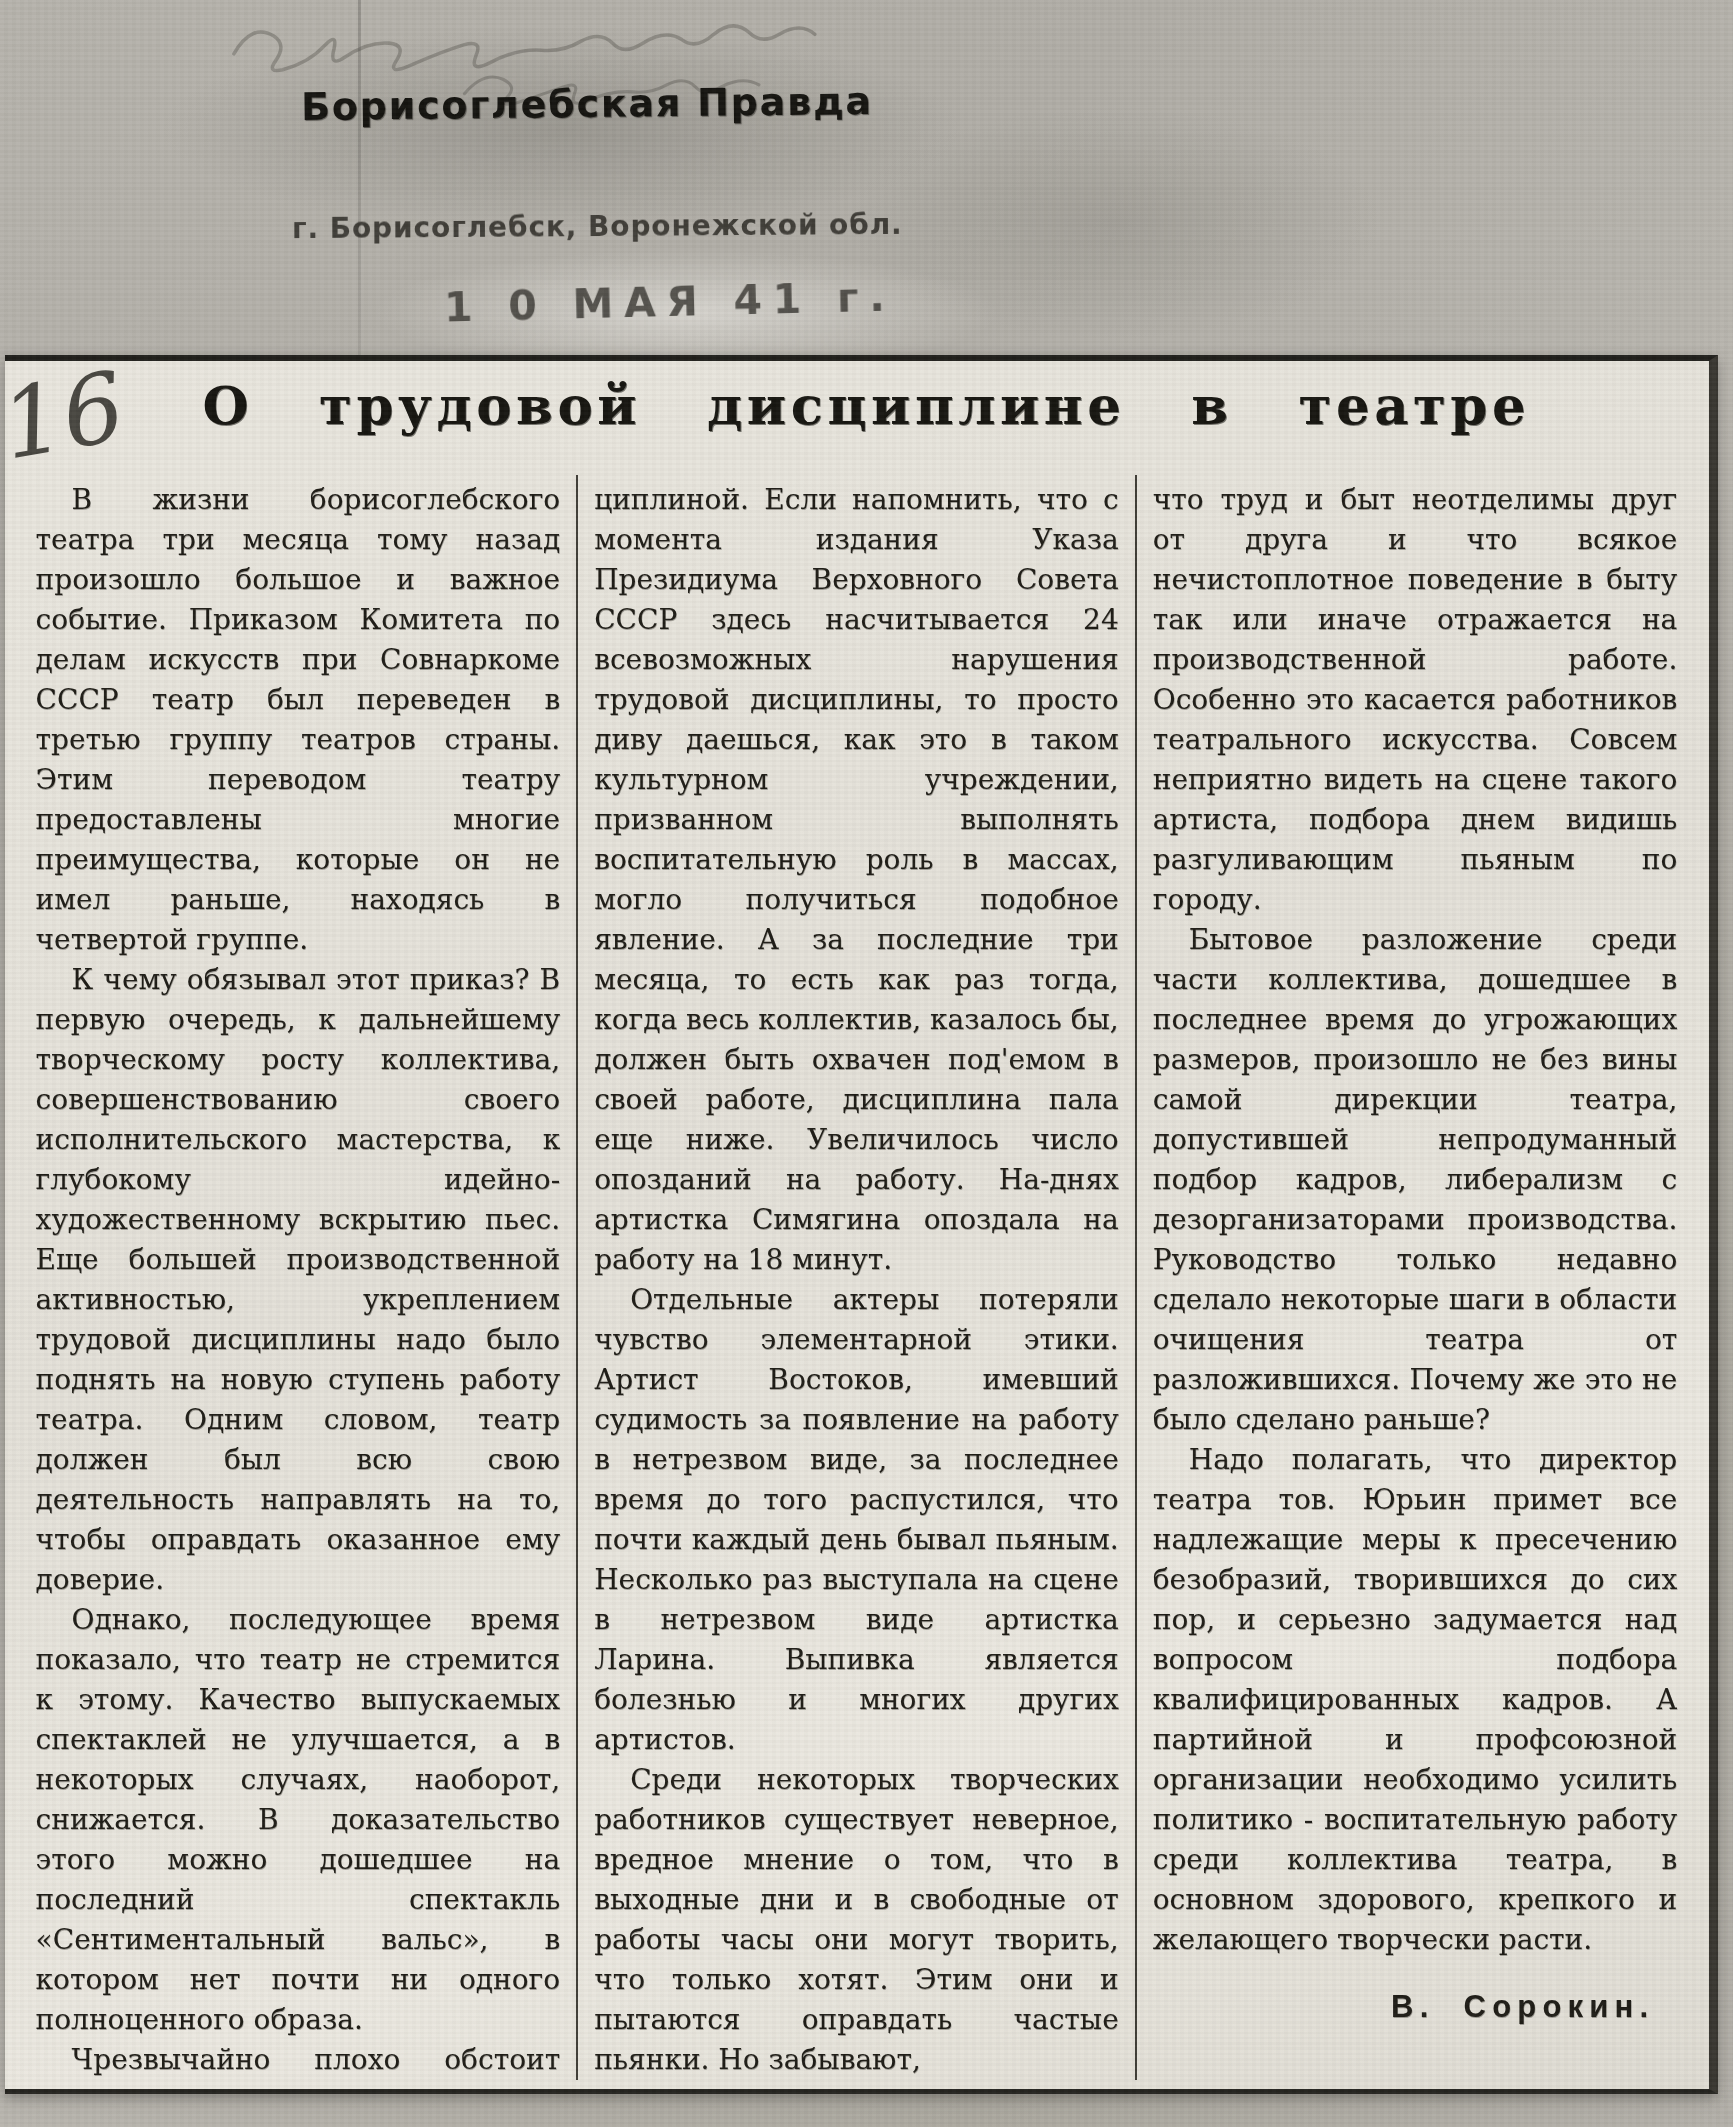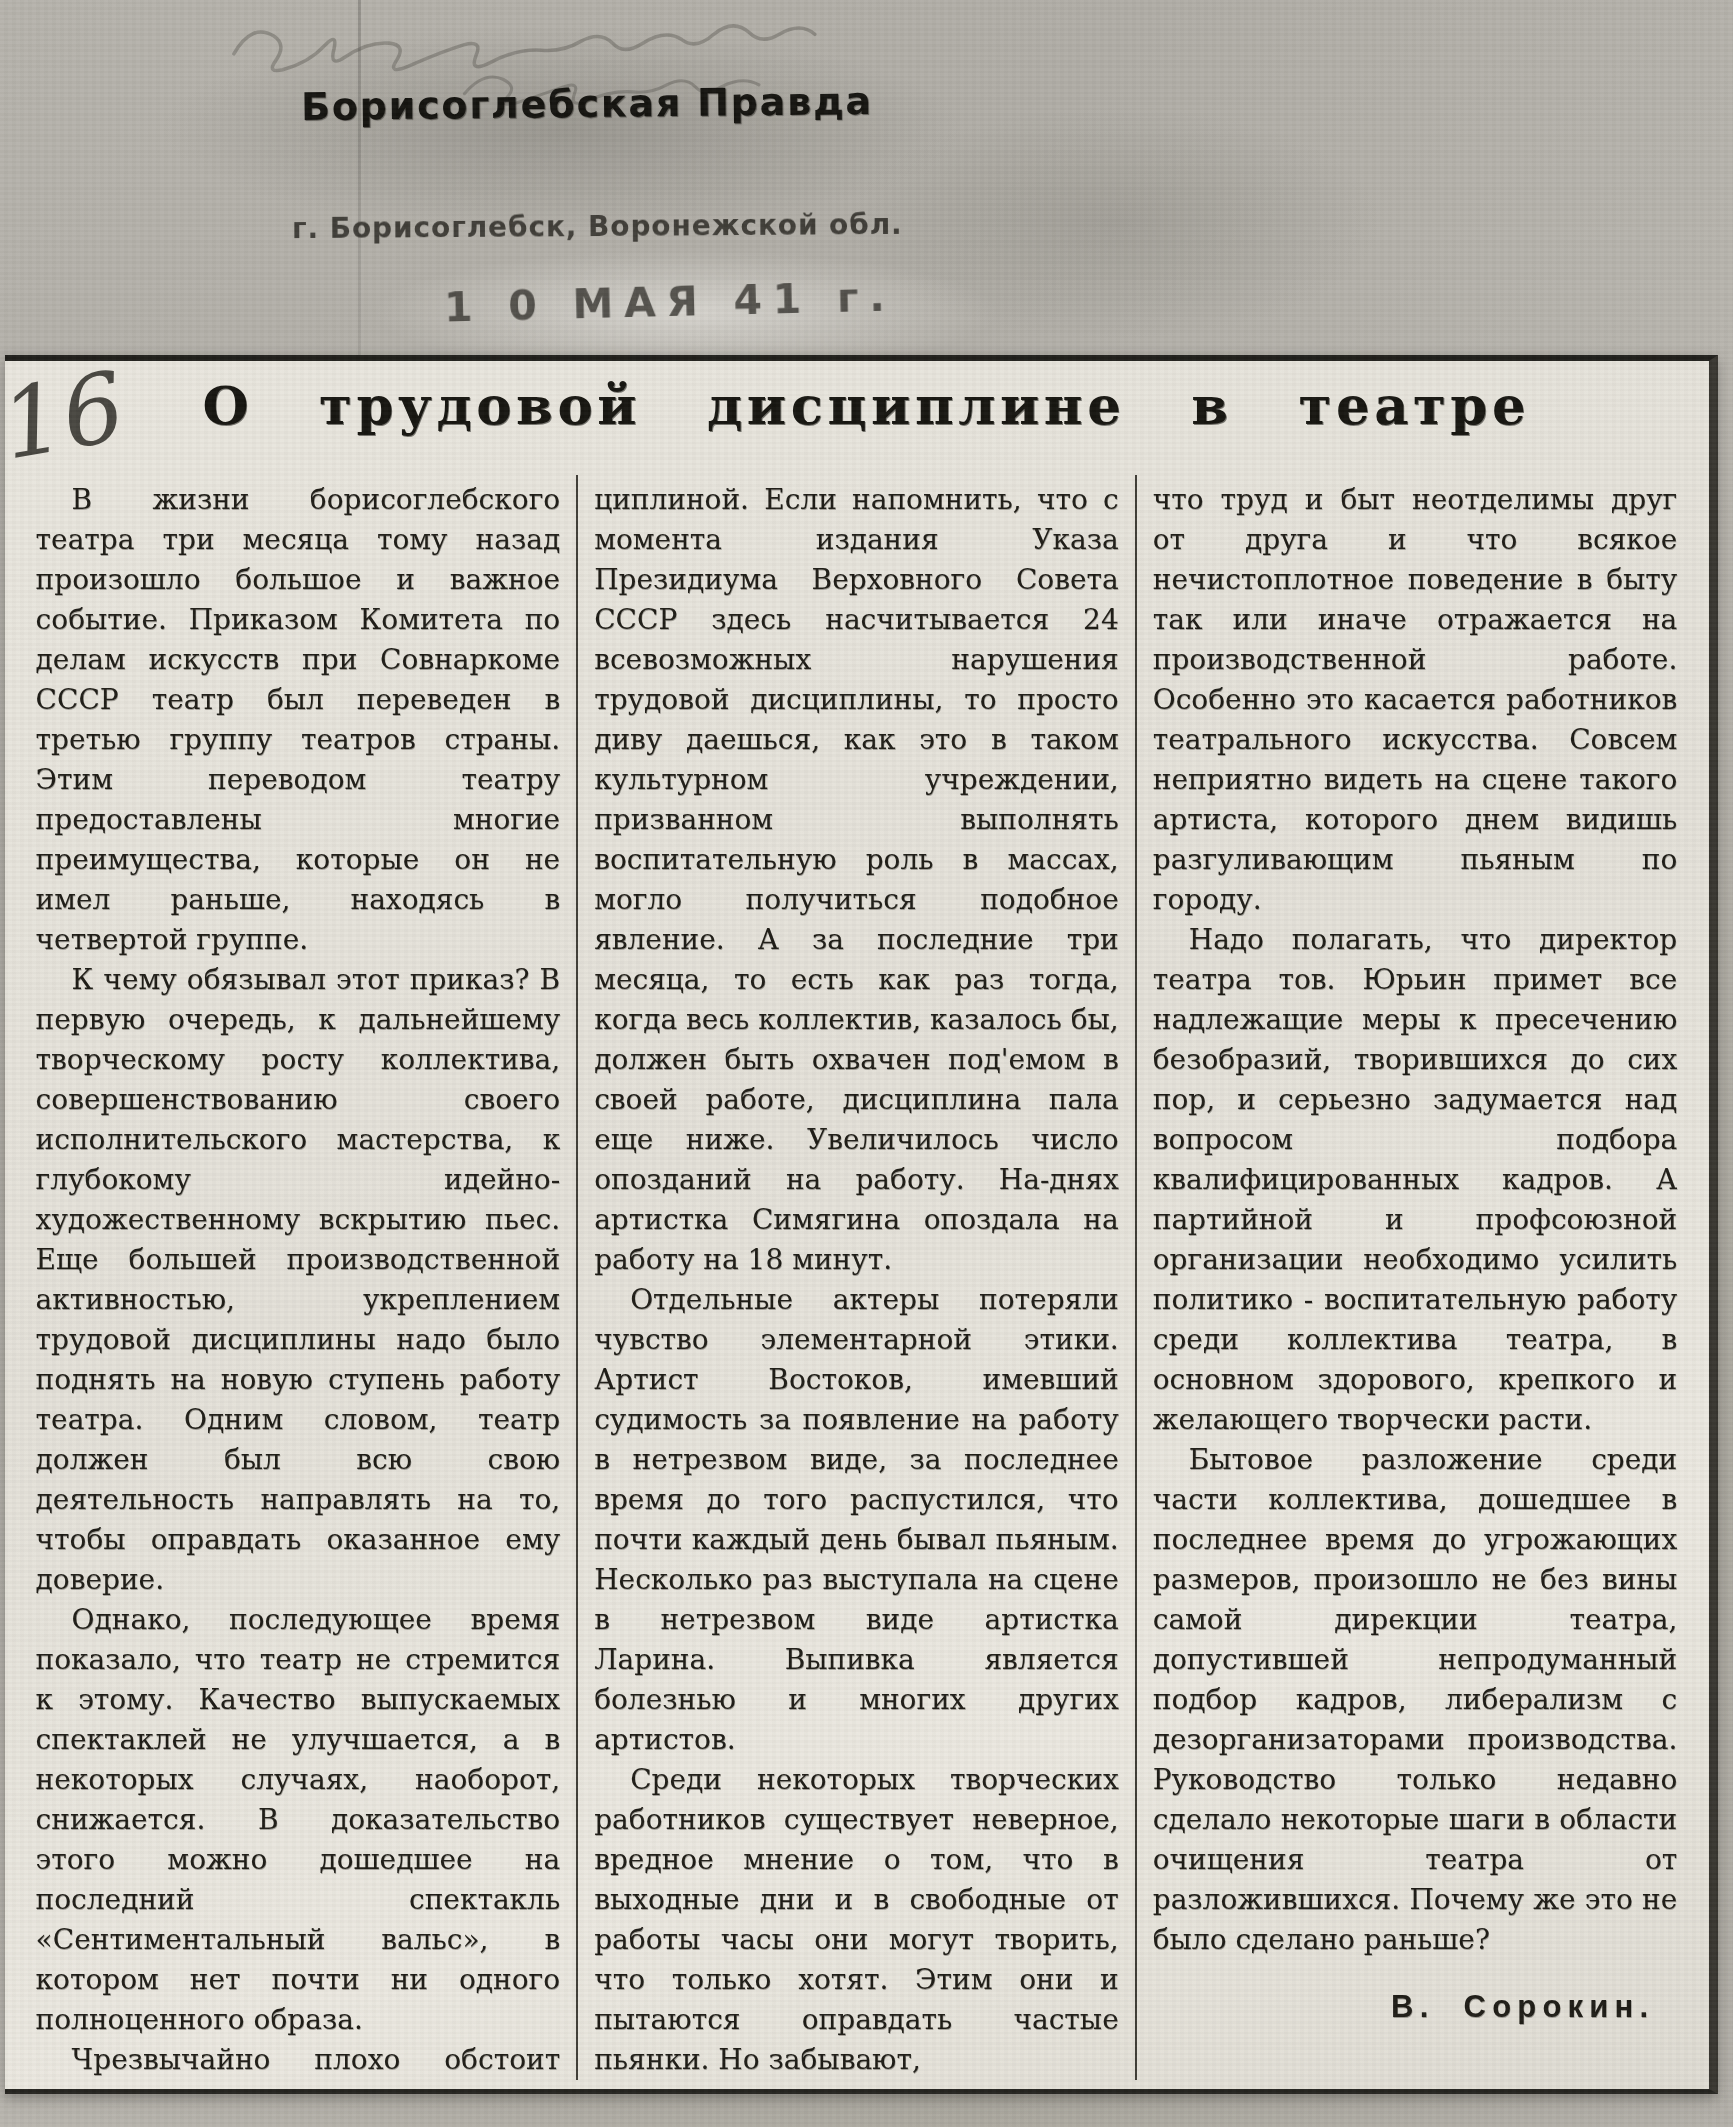--- a/index.html
+++ b/index.html
@@ -78,23 +78,23 @@
           <p class="para">К чему обязывал этот приказ? В первую очередь, к дальнейшему творческому росту коллектива, совершенствованию своего исполнительского мастерства, к глубокому идейно-художественному вскрытию пьес. Еще большей производственной активностью, укреплением трудовой дисциплины надо было поднять на новую ступень работу театра. Одним словом, театр должен был всю свою деятельность направлять на то, чтобы оправдать оказанное ему доверие.</p>
           <p class="para">Однако, последующее время показало, что театр не стремится к этому. Качество выпускаемых спектаклей не улучшается, а в некоторых случаях, наоборот, снижается. В доказательство этого можно дошедшее на последний спектакль «Сентиментальный вальс», в котором нет почти ни одного полноценного образа.</p>
           <p class="para">Чрезвычайно плохо обстоит дело в театре с трудовой дис-</p>
         </div>
       <div class="col">
           <p class="para no-indent">циплиной. Если напомнить, что с момента издания Указа Президиума Верховного Совета СССР здесь насчитывается 24 всевозможных нарушения трудовой дисциплины, то просто диву даешься, как это в таком культурном учреждении, призванном выполнять воспитательную роль в массах, могло получиться подобное явление. А за последние три месяца, то есть как раз тогда, когда весь коллектив, казалось бы, должен быть охвачен под'емом в своей работе, дисциплина пала еще ниже. Увеличилось число опозданий на работу. На-днях артистка Симягина опоздала на работу на 18 минут.</p>
           <p class="para">Отдельные актеры потеряли чувство элементарной этики. Артист Востоков, имевший судимость за появление на работу в нетрезвом виде, за последнее время до того распустился, что почти каждый день бывал пьяным. Несколько раз выступала на сцене в нетрезвом виде артистка Ларина. Выпивка является болезнью и многих других артистов.</p>
           <p class="para">Среди некоторых творческих работников существует неверное, вредное мнение о том, что в выходные дни и в свободные от работы часы они могут творить, что только хотят. Этим они и пытаются оправдать частые пьянки. Но забывают,</p>
         </div>
       <div class="col">
-          <p class="para no-indent">что труд и быт неотделимы друг от друга и что всякое нечистоплотное поведение в быту так или иначе отражается на производственной работе. Особенно это касается работников театрального искусства. Совсем неприятно видеть на сцене такого артиста, которого днем видишь разгуливающим пьяным по городу.</p>
+          <p class="para no-indent">что труд и быт неотделимы друг от друга и что всякое нечистоплотное поведение в быту так или иначе отражается на производственной работе. Особенно это касается работников театрального искусства. Совсем неприятно видеть на сцене такого артиста, подбора днем видишь разгуливающим пьяным по городу.</p>
+          <p class="para">Бытовое разложение среди части коллектива, дошедшее в последнее время до угрожающих размеров, произошло не без вины самой дирекции театра, допустившей непродуманный подбор кадров, либерализм с дезорганизаторами производства. Руководство только недавно сделало некоторые шаги в области очищения театра от разложившихся. Почему же это не было сделано раньше?</p>
           <p class="para">Надо полагать, что директор театра тов. Юрьин примет все надлежащие меры к пресечению безобразий, творившихся до сих пор, и серьезно задумается над вопросом подбора квалифицированных кадров. А партийной и профсоюзной организации необходимо усилить политико - воспитательную работу среди коллектива театра, в основном здорового, крепкого и желающего творчески расти.</p>
-          <p class="para">Бытовое разложение среди части коллектива, дошедшее в последнее время до угрожающих размеров, произошло не без вины самой дирекции театра, допустившей непродуманный подбор кадров, либерализм с дезорганизаторами производства. Руководство только недавно сделало некоторые шаги в области очищения театра от разложившихся. Почему же это не было сделано раньше?</p>
           <p class="para no-indent signature">В. Сорокин.</p>
         </div>
     </div>
   </div>
 
   <div class="grain"></div>
 </div>
 
 
 </body></html>

